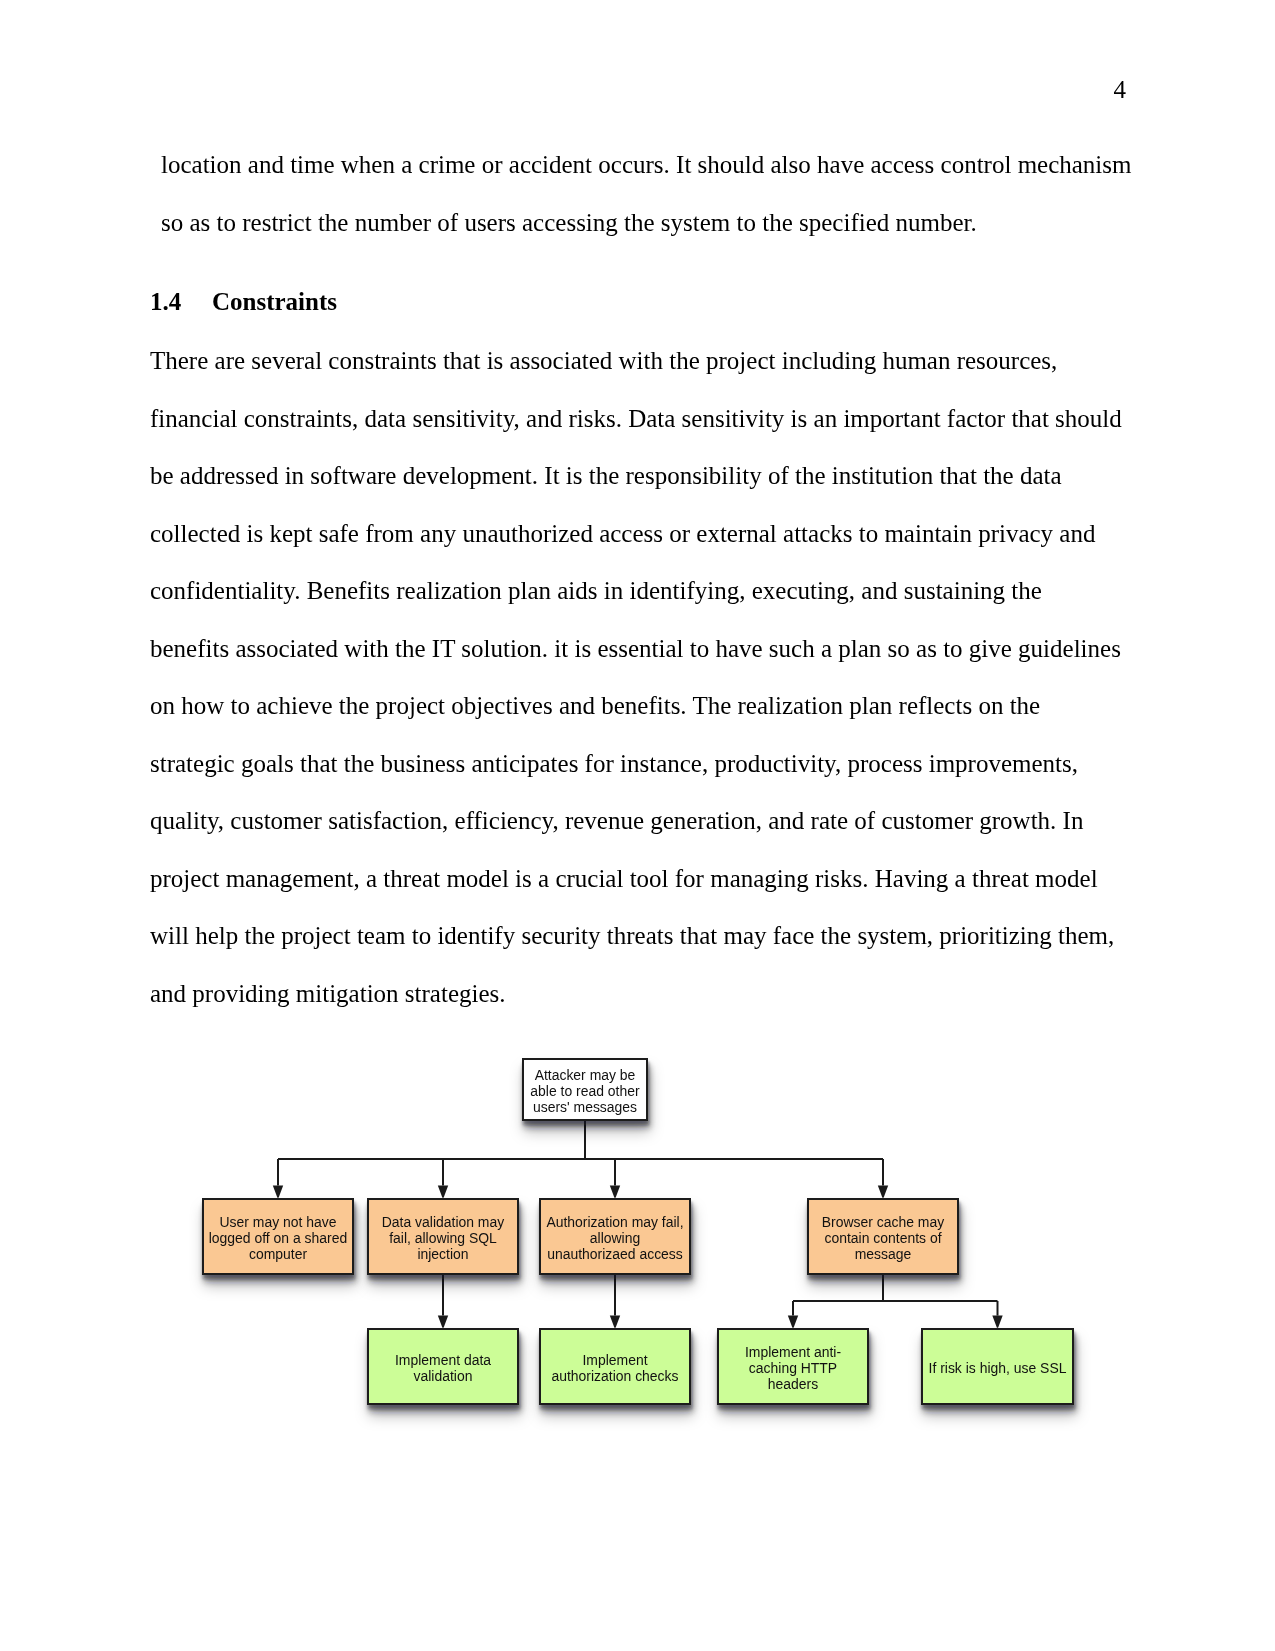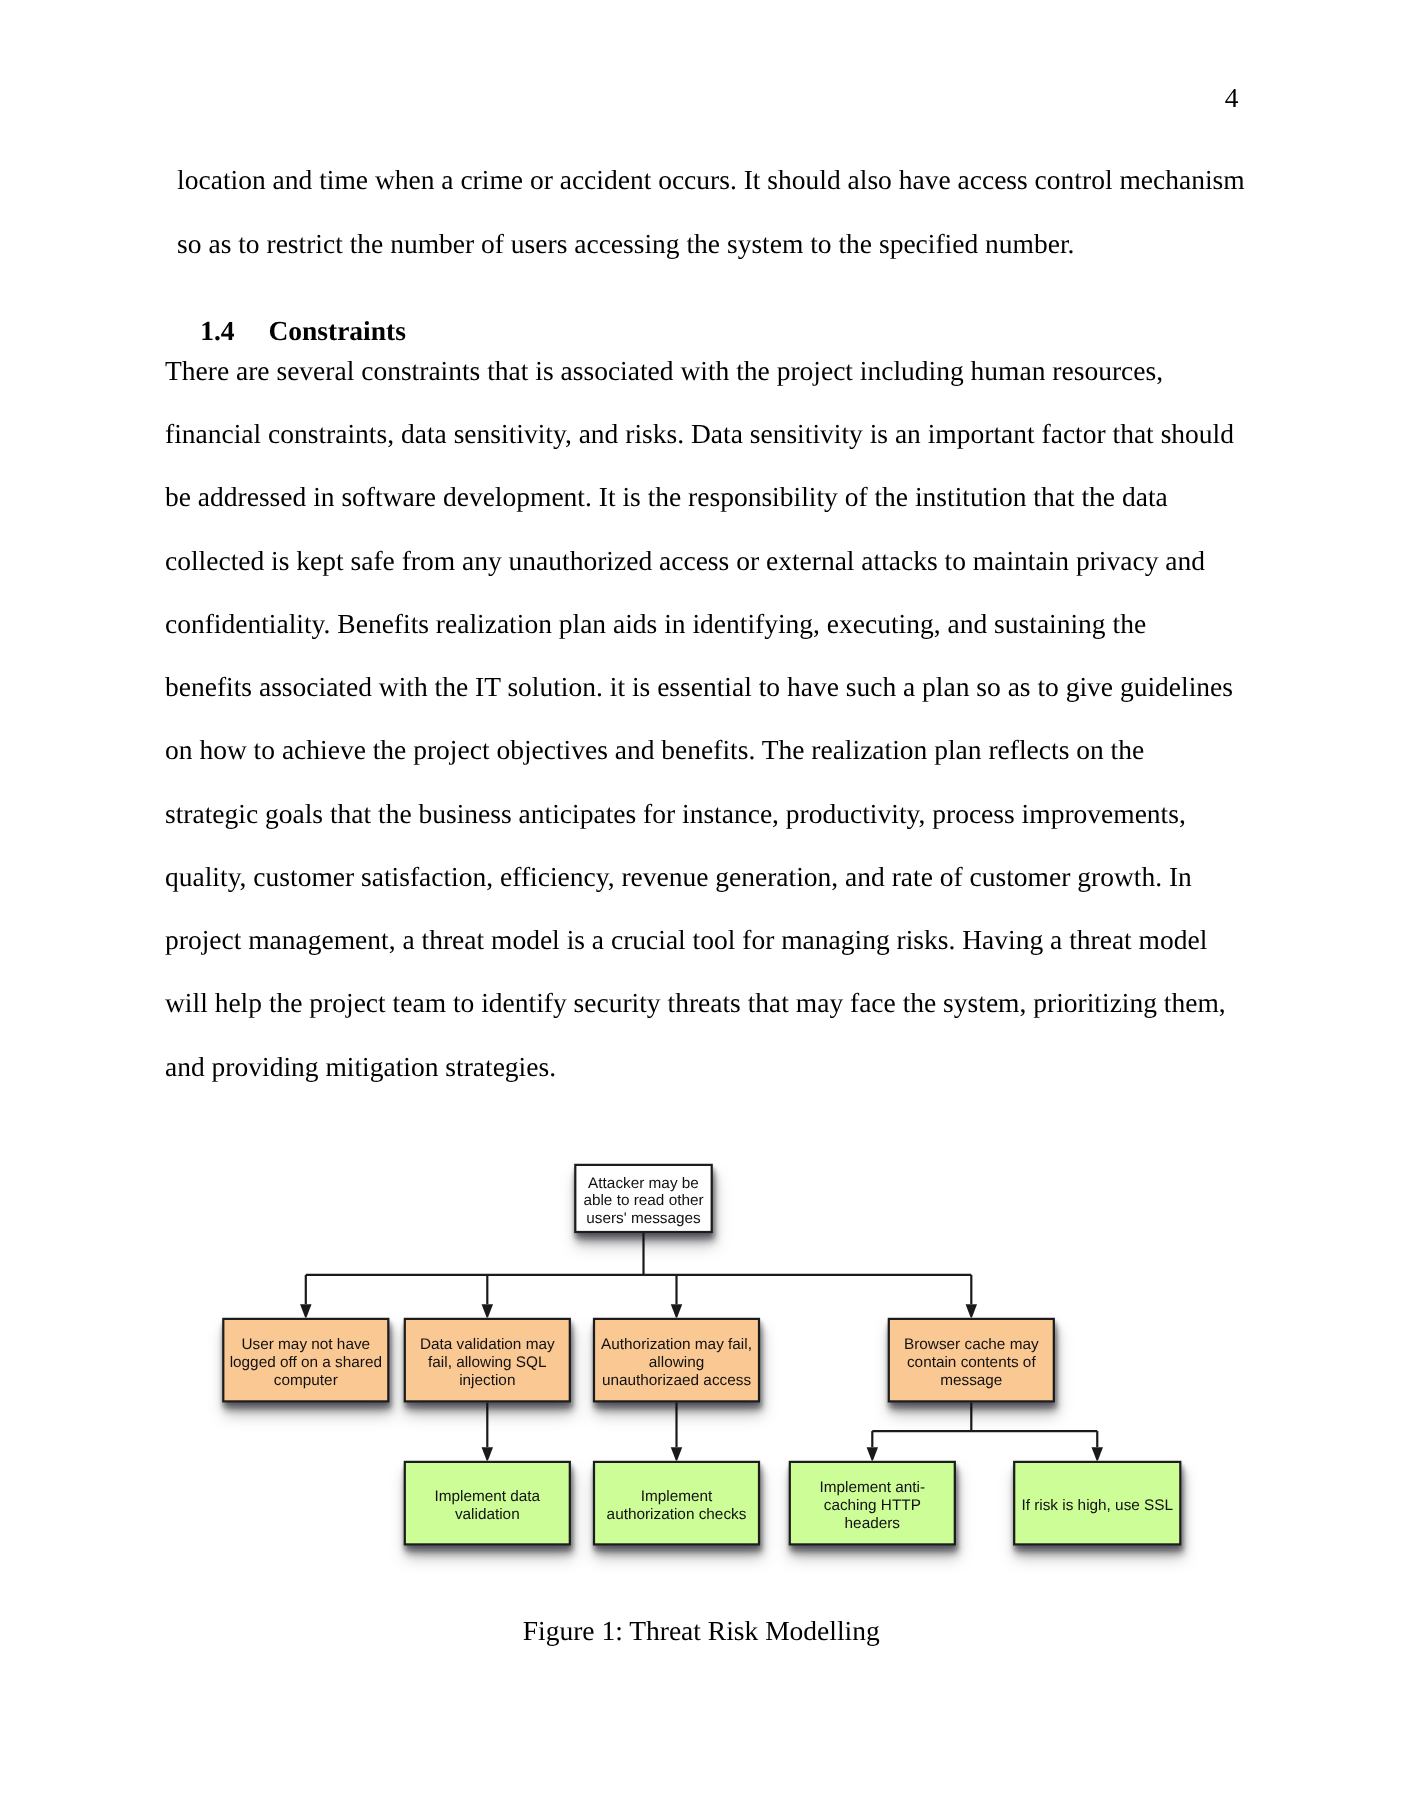--- a/index.html
+++ b/index.html
@@ -4,22 +4,22 @@
 <style>
 html,body{margin:0;padding:0;background:#ffffff;}
 body{width:1275px;height:1651px;font-family:"Liberation Serif",serif;color:#000;
  -webkit-font-smoothing:antialiased;}
 .page{position:relative;width:1275px;height:1651px;overflow:hidden;background:#fff;}
 .running-head{position:absolute;left:150px;top:77px;font-size:25px;line-height:25px;letter-spacing:0.1px;}
 .page-number{position:absolute;left:1060px;top:77px;width:66px;text-align:right;font-size:25px;line-height:25px;}
 .para{position:absolute;left:150px;width:975px;font-size:25px;line-height:57.5px;text-align:left;}
 #para1{top:136px;margin-left:11px;}
 .heading{position:absolute;left:150px;top:289px;font-size:25px;line-height:25px;font-weight:bold;}
-.heading .num{display:inline-block;width:62px;margin-left:32px;}
-#para2{top:309px;}
+.heading .num{display:inline-block;width:62px;}
+#para2{top:332px;}
 .figure{position:absolute;left:0;top:1030px;width:1275px;height:460px;}
 .caption{position:absolute;left:150px;top:1469px;width:975px;text-align:center;font-size:25px;line-height:30px;}
 </style>
 </head>
 <body>
 
 <div class="page">
   <div class="page-number">4</div>
   <div class="para" id="para1">location and time when a crime or accident occurs. It should also have access control mechanism so as to restrict the number of users accessing the system to the specified number.</div>
   <div class="heading">
@@ -101,14 +101,13 @@
         </g>
         <g>
           <rect x="718" y="299" width="150" height="75" fill="#ccfd97" stroke="#1a1a1a" stroke-width="2" filter="url(#boxshadow)"></rect>
           <text x="793" y="0" text-anchor="middle" font-family="&quot;Liberation Sans&quot;, sans-serif" font-size="13.95" fill="#111111"><tspan x="793" y="326.79999999999995">Implement anti-</tspan><tspan x="793" y="342.9">caching HTTP</tspan><tspan x="793" y="358.99999999999994">headers</tspan></text>
         </g>
         <g>
           <rect x="922" y="299" width="151" height="75" fill="#ccfd97" stroke="#1a1a1a" stroke-width="2" filter="url(#boxshadow)"></rect>
           <text x="997.5" y="0" text-anchor="middle" font-family="&quot;Liberation Sans&quot;, sans-serif" font-size="13.95" fill="#111111"><tspan x="997.5" y="342.9">If risk is high, use SSL</tspan></text>
         </g>
       </svg></div>
-  <div class="caption">Figure 1: Threat Risk Modelling</div>
 </div>
 
 </body></html>

